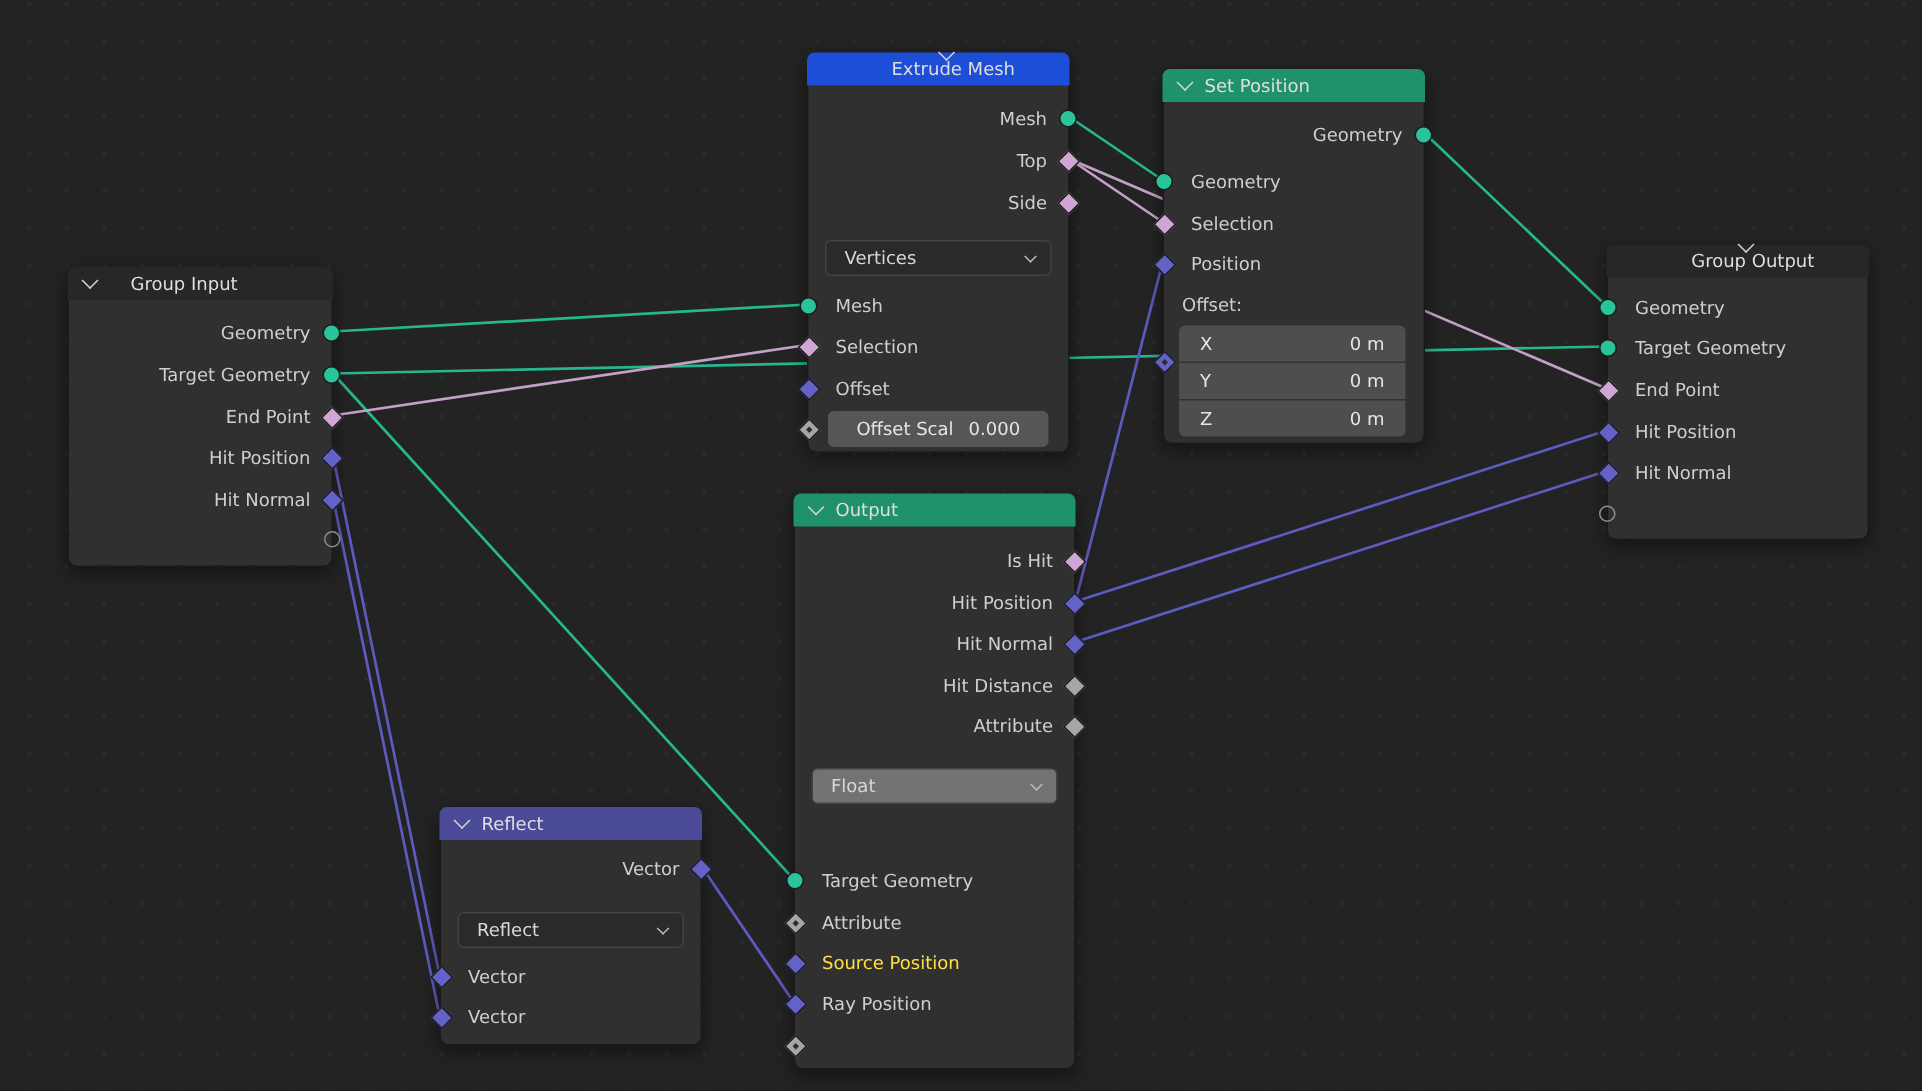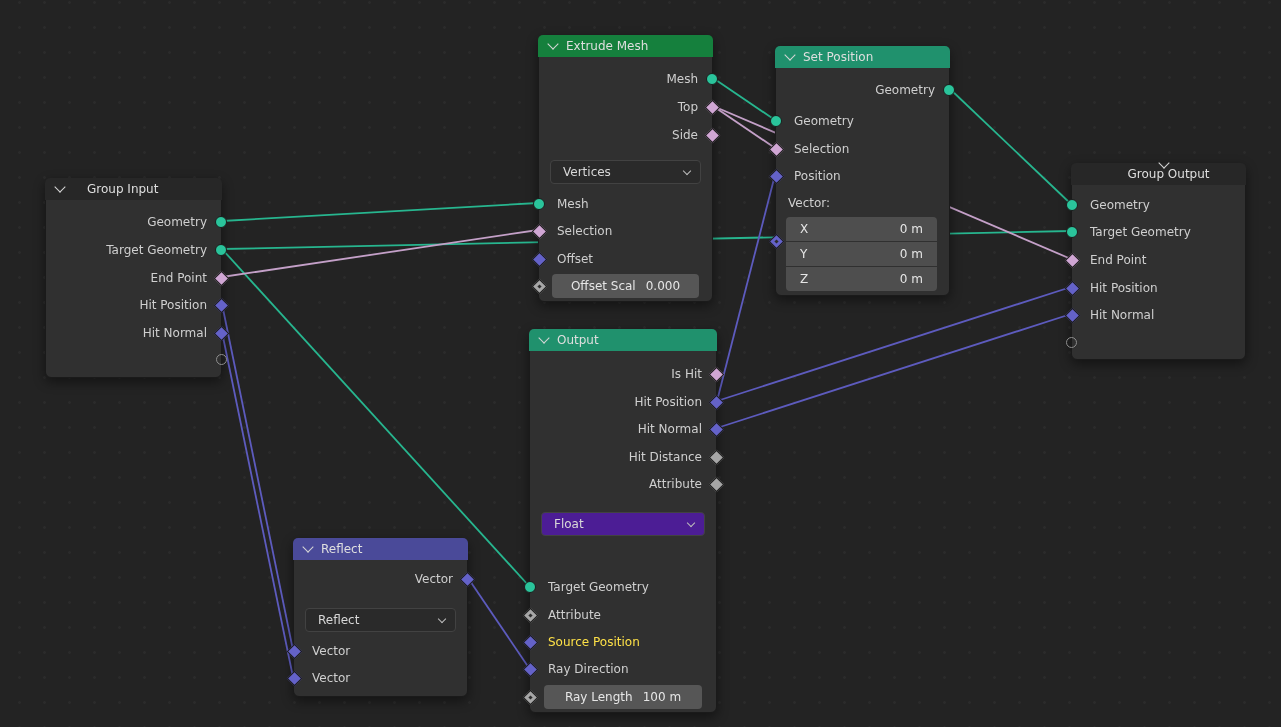--- a/index.html
+++ b/index.html
@@ -82,21 +82,21 @@
         <div class="srow out" style="top: 90px; color: rgb(207, 207, 207);"><span>End Point</span></div>
         <span class="socket diamond" style="background: rgb(208, 166, 212); top: 93.5px; right: -5.5px;"></span>
         <div class="srow out" style="top: 117px; color: rgb(207, 207, 207);"><span>Hit Position</span></div>
         <span class="socket diamond" style="background: rgb(100, 98, 201); top: 120.5px; right: -5.5px;"></span>
         <div class="srow out" style="top: 145px; color: rgb(207, 207, 207);"><span>Hit Normal</span></div>
         <span class="socket diamond" style="background: rgb(100, 98, 201); top: 148.5px; right: -5.5px;"></span>
         <div class="srow out" style="top: 172px; color: rgb(207, 207, 207);"><span></span></div>
         <span class="socket hollow" style="top: 175px; right: -6px;"></span>
       </div>
       <div class="node" style="left: 538px; top: 35px; width: 175px; height: 267px; background: rgb(48, 48, 48);">
-        <div class="node-header" style="background: #15803d;">
+        <div class="node-header" style="background: #1d4ed8; flex-direction: column;">
           <span class="chev"></span>
           <span class="node-title" style="color: rgb(223, 223, 223);">Extrude Mesh</span>
         </div>
         <div class="srow out" style="top: 34px; color: rgb(207, 207, 207);"><span>Mesh</span></div>
         <span class="socket circle" style="background: rgb(42, 196, 155); top: 37px; right: -6px;"></span>
         <div class="srow out" style="top: 62px; color: rgb(207, 207, 207);"><span>Top</span></div>
         <span class="socket diamond" style="background: rgb(208, 166, 212); top: 65.5px; right: -5.5px;"></span>
         <div class="srow out" style="top: 90px; color: rgb(207, 207, 207);"><span>Side</span></div>
         <span class="socket diamond" style="background: rgb(208, 166, 212); top: 93.5px; right: -5.5px;"></span>
         <div class="dropdown" style="left: 11px; right: 11px; top: 124px; background: rgb(42, 42, 42); border: 1px solid rgb(66, 66, 66); color: rgb(216, 216, 216);">
@@ -123,21 +123,21 @@
           <span class="node-title" style="color: rgb(223, 223, 223);">Set Position</span>
         </div>
         <div class="srow out" style="top: 34px; color: rgb(207, 207, 207);"><span>Geometry</span></div>
         <span class="socket circle" style="background: rgb(42, 196, 155); top: 37px; right: -6px;"></span>
         <div class="srow in" style="top: 65px; color: rgb(207, 207, 207);"><span>Geometry</span></div>
         <span class="socket circle" style="background: rgb(42, 196, 155); top: 68px; left: -6px;"></span>
         <div class="srow in" style="top: 93px; color: rgb(207, 207, 207);"><span>Selection</span></div>
         <span class="socket diamond" style="background: rgb(208, 166, 212); top: 96.5px; left: -5.5px;"></span>
         <div class="srow in" style="top: 120px; color: rgb(207, 207, 207);"><span>Position</span></div>
         <span class="socket diamond" style="background: rgb(100, 98, 201); top: 123.5px; left: -5.5px;"></span>
-        <div class="heading" style="top: 147px; color: rgb(207, 207, 207);">Vector:</div>
+        <div class="heading" style="top: 147px; color: rgb(207, 207, 207);">Offset:</div>
         <div class="vecstack" style="left: 10px; right: 12px; top: 170px;">
           <div class="vecrow" style="background: rgb(78, 78, 78); color: rgb(230, 230, 230);">
             <span>X</span>
             <span>0 m</span>
           </div>
           <div class="vecrow" style="background: rgb(78, 78, 78); color: rgb(230, 230, 230);">
             <span>Y</span>
             <span>0 m</span>
           </div>
           <div class="vecrow" style="background: rgb(78, 78, 78); color: rgb(230, 230, 230);">
@@ -175,38 +175,34 @@
         <div class="srow out" style="top: 35px; color: rgb(207, 207, 207);"><span>Is Hit</span></div>
         <span class="socket diamond" style="background: rgb(208, 166, 212); top: 38.5px; right: -5.5px;"></span>
         <div class="srow out" style="top: 63px; color: rgb(207, 207, 207);"><span>Hit Position</span></div>
         <span class="socket diamond" style="background: rgb(100, 98, 201); top: 66.5px; right: -5.5px;"></span>
         <div class="srow out" style="top: 90px; color: rgb(207, 207, 207);"><span>Hit Normal</span></div>
         <span class="socket diamond" style="background: rgb(100, 98, 201); top: 93.5px; right: -5.5px;"></span>
         <div class="srow out" style="top: 118px; color: rgb(207, 207, 207);"><span>Hit Distance</span></div>
         <span class="socket diamond" style="background: rgb(166, 166, 166); top: 121.5px; right: -5.5px;"></span>
         <div class="srow out" style="top: 145px; color: rgb(207, 207, 207);"><span>Attribute</span></div>
         <span class="socket diamond" style="background: rgb(166, 166, 166); top: 148.5px; right: -5.5px;"></span>
-        <div class="dropdown" style="left: 11px; right: 11px; top: 182px; background: #4c1d95; border: 1px solid rgb(66, 66, 66); color: rgb(216, 216, 216);">
+        <div class="dropdown" style="left: 11px; right: 11px; top: 182px; background: #737373; border: 1px solid rgb(66, 66, 66); color: rgb(216, 216, 216);">
           <span>Float</span>
           <span class="dd-chev"></span>
         </div>
         <div class="srow in" style="top: 248px; color: rgb(207, 207, 207);"><span>Target Geometry</span></div>
         <span class="socket circle" style="background: rgb(42, 196, 155); top: 251px; left: -6px;"></span>
         <div class="srow in" style="top: 276px; color: rgb(207, 207, 207);"><span>Attribute</span></div>
         <span class="socket diamond" style="background: rgb(166, 166, 166); top: 279.5px; left: -5.5px;">
           <span class="dot"></span>
         </span>
         <div class="srow in" style="top: 303px; color: #fde047;"><span>Source Position</span></div>
         <span class="socket diamond" style="background: rgb(100, 98, 201); top: 306.5px; left: -5.5px;"></span>
-        <div class="srow in" style="top: 330px; color: rgb(207, 207, 207);"><span>Ray Direction</span></div>
+        <div class="srow in" style="top: 330px; color: rgb(207, 207, 207);"><span>Ray Position</span></div>
         <span class="socket diamond" style="background: rgb(100, 98, 201); top: 333.5px; left: -5.5px;"></span>
-        <div class="vfield" style="left: 14px; right: 14px; top: 355px; background: rgb(86, 86, 86); color: rgb(230, 230, 230);">
-          <span>Ray Length</span>
-          <span>100 m</span>
-        </div>
         <span class="socket diamond" style="background: rgb(166, 166, 166); top: 361.5px; left: -5.5px;">
           <span class="dot"></span>
         </span>
       </div>
       <div class="node" style="left: 293px; top: 538px; width: 175px; height: 159px; background: rgb(48, 48, 48);">
         <div class="node-header" style="background: rgb(74, 74, 153);">
           <span class="chev"></span>
           <span class="node-title" style="color: rgb(223, 223, 223);">Reflect</span>
         </div>
         <div class="srow out" style="top: 31px; color: rgb(207, 207, 207);"><span>Vector</span></div>

